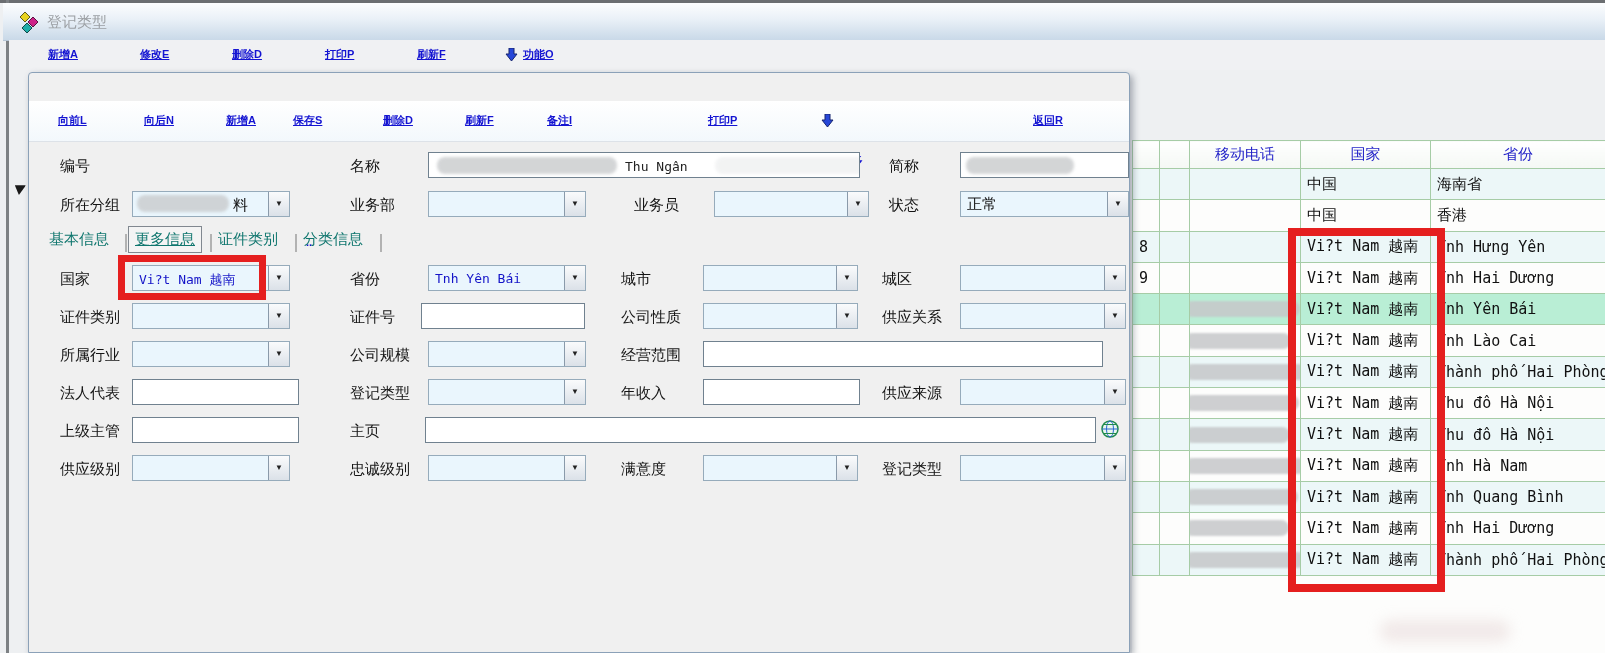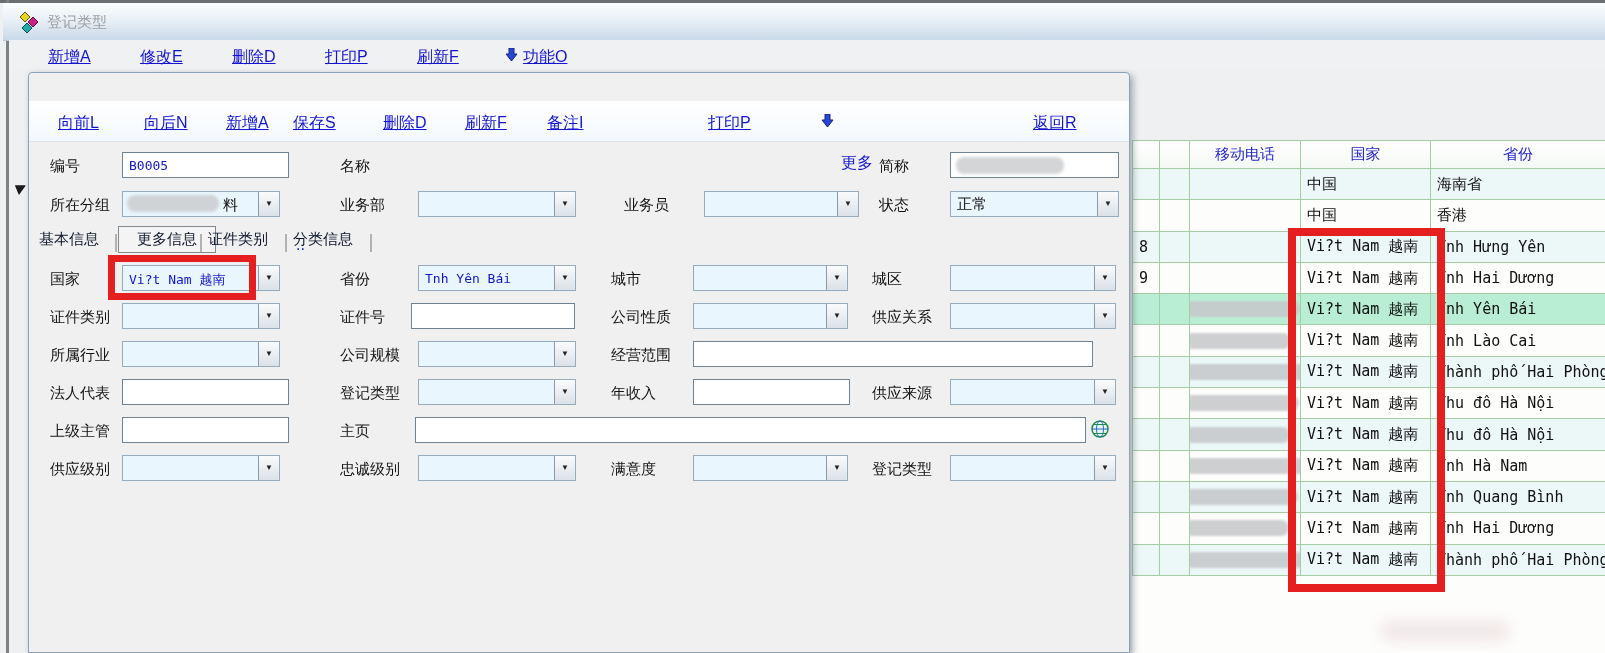--- a/index.html
+++ b/index.html
@@ -11,21 +11,21 @@
   }
   .abs{position:absolute;}
   
   .win-topborder{left:0;top:0;width:1605px;height:3px;background:#6b6e71;}
   .win-leftborder{left:6px;top:0;width:3px;height:653px;background:#7d8184;}
   .titlebar{left:3px;top:3px;width:1602px;height:37px;
     background:linear-gradient(180deg,#fcfdfe 0%,#e9f0f7 45%,#c9d9e8 100%);
     border-bottom:1px solid #b6c6d6;}
   .title-text{font-size:15px;color:#9b9fa3;white-space:nowrap;}
   .menubar{left:9px;top:40px;width:1596px;height:30px;background:#f0f1f3;}
-  .link{position:absolute;font-size:16px;font-weight:normal;color:#1414d2;
+  .link{position:absolute;font-size:11px;font-weight:bold;color:#1414d2;
     text-decoration:underline;white-space:nowrap;cursor:pointer;}
   .link.nound{text-decoration:none;margin-top:40px;}
   
   .dialog{left:28px;top:72px;width:1102px;height:581px;
     background:#f0f0f0;border:1px solid #8ba1b8;border-radius:4px 4px 0 0;
     box-shadow:3px 3px 7px rgba(70,80,95,.45);box-sizing:border-box;}
   .dlg-titlebar{left:0;top:0;width:1100px;height:28px;
     background:linear-gradient(180deg,#f8fbfe 0%,#e2ecf6 55%,#cfdfef 100%);
     border-radius:4px 4px 0 0;border-bottom:1px solid #c2d2e2;}
   .dlg-toolbar{left:0;top:28px;width:1100px;height:40px;
@@ -46,23 +46,23 @@
   .mono-blue{font-family:"DejaVu Sans Mono","Liberation Mono",monospace;
     font-size:13px;color:#1414c8;white-space:nowrap;}
   .mono-dark{font-family:"DejaVu Sans Mono","Liberation Mono",monospace;
     font-size:13px;color:#222;white-space:nowrap;}
   .cjk-val{font-size:15px;color:#111;white-space:nowrap;}
   .pad{position:absolute;left:6px;top:5px;}
   .censor{position:absolute;height:17px;border-radius:8px;background:#c9cbcd;
     filter:blur(1.5px);opacity:.8;}
   .censor.faint{opacity:.32;background:#d9dbdd;}
   .tabsep{position:absolute;width:2px;height:18px;background:#b2b2b2;top:234px;}
-  .tab{position:absolute;top:230px;font-size:15px;color:#0f172a;white-space:nowrap;cursor:pointer;}
+  .tab{position:absolute;top:230px;font-size:15px;color:#0f766e;white-space:nowrap;cursor:pointer;}
   .tab.active{border:1px solid #81889­0;border:1px solid #818890;background:#f4f4f4;
-    padding:3px 18px;top:226px;}
+    padding:3px 6px;top:226px;text-decoration:underline;}
   .redbox{position:absolute;border:7px solid #e51f1f;box-sizing:border-box;z-index:40;}
   
   .table-wrap{left:1132px;top:140px;width:473px;height:513px;background:#fdfdfc;}
   table.grid{border-collapse:collapse;table-layout:fixed;width:473px;}
   table.grid th,table.grid td{border:1px solid #a6cca6;overflow:hidden;
     white-space:nowrap;padding:0 0 0 6px;box-sizing:border-box;}
   table.grid th{height:28px;color:#2323c8;font-weight:normal;font-size:15px;
     text-align:center;background:linear-gradient(180deg,#ffffff,#f4f8f4);padding:0;}
   table.grid td{height:31.3px;font-size:15px;color:#111;}
   tr.lt{background:#ecf7f8;}
@@ -252,27 +252,29 @@
     <span class="link" style="left:518px;top:12px">备注I</span>
     <span class="link" style="left:679px;top:12px">打印P</span>
     <svg class="abs" style="left:792px;top:13px" width="13" height="14">
       <polygon points="4,0 9,0 9,6 12,6 6.5,13 1,6 4,6" fill="#2747d8" stroke="#16246e"></polygon>
     </svg>
     <span class="link nound" style="left:812px;top:12px">更多</span>
     <span class="link" style="left:1004px;top:12px">返回R</span>
   </div>
 </div>
 
-<div class="abs" style="left:4px;top:0;width:1531px;height:653px;pointer-events:none">
+<div class="abs" style="left:14px;top:0;width:1531px;height:653px;pointer-events:none">
 
   <span class="flabel" style="left:46px;top:157px">编号</span>
-  <div class="tinput" style="left:118px;top:152px;width:167px">
-    <span class="pad mono-blue">B0005</span>
-  </div>
   <span class="flabel" style="left:336px;top:157px">名称</span>
+  <div class="tinput" style="left:414px;top:152px;width:432px">
+    <div class="censor" style="left:8px;top:4px;width:180px"></div>
+    <span class="mono-dark" style="position:absolute;left:196px;top:6px">Thu Ngân</span>
+    <div class="censor faint" style="left:286px;top:4px;width:150px"></div>
+  </div>
   <span class="flabel" style="left:875px;top:157px">简称</span>
   <div class="tinput" style="left:946px;top:152px;width:169px">
     <div class="censor" style="left:5px;top:4px;width:108px"></div>
   </div>
 
   <span class="flabel" style="left:46px;top:196px">所在分组</span>
   <div class="combo" style="left:118px;top:191px;width:158px">
     <div class="censor" style="left:4px;top:3px;width:92px"></div>
     <span class="cjk-val" style="position:absolute;left:100px;top:4px">料</span>
     <div class="combo-btn">▼</div>

